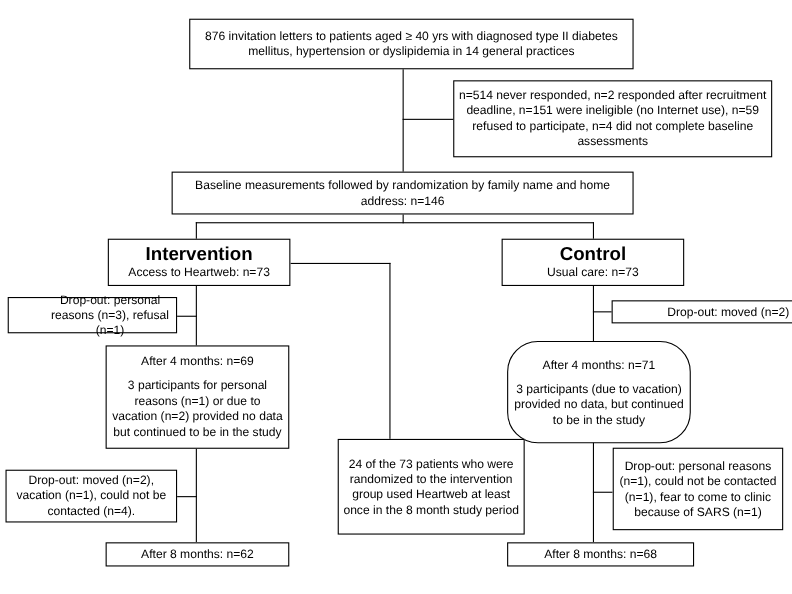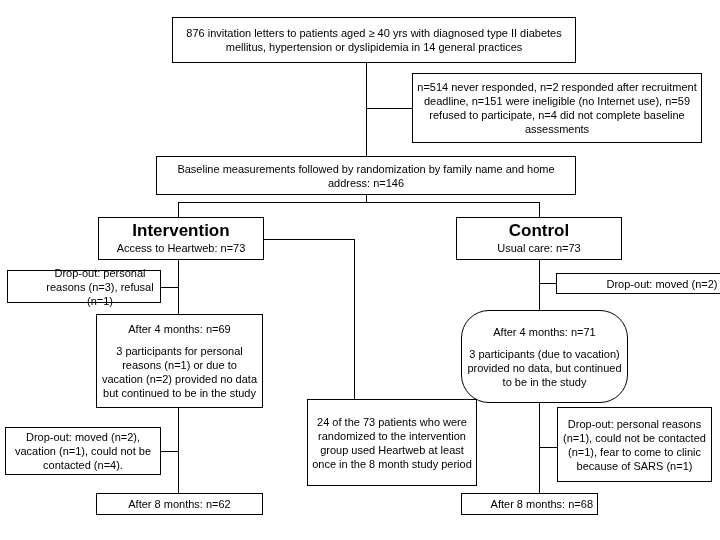--- a/index.html
+++ b/index.html
@@ -129,17 +129,17 @@
   </div>
 
   <div class="box" style="left:557px; top:407px; width:155px; height:75px;">
     <span class="ln">Drop-out: personal reasons (n=1), could not be contacted (n=1), fear to come to clinic because of SARS (n=1)</span>
   </div>
 
   <div class="box" style="left:96px; top:493px; width:167px; height:22px;">
     <span class="ln">After 8 months: n=62</span>
   </div>
 
-  <div class="box" style="left:461px; top:493px; width:137px; height:22px;align-items:flex-end;">
+  <div class="box" style="left:461px; top:493px; width:170px; height:22px;">
     <span class="ln">After 8 months: n=68</span>
   </div>
 
 </div>
 
 </body></html>

